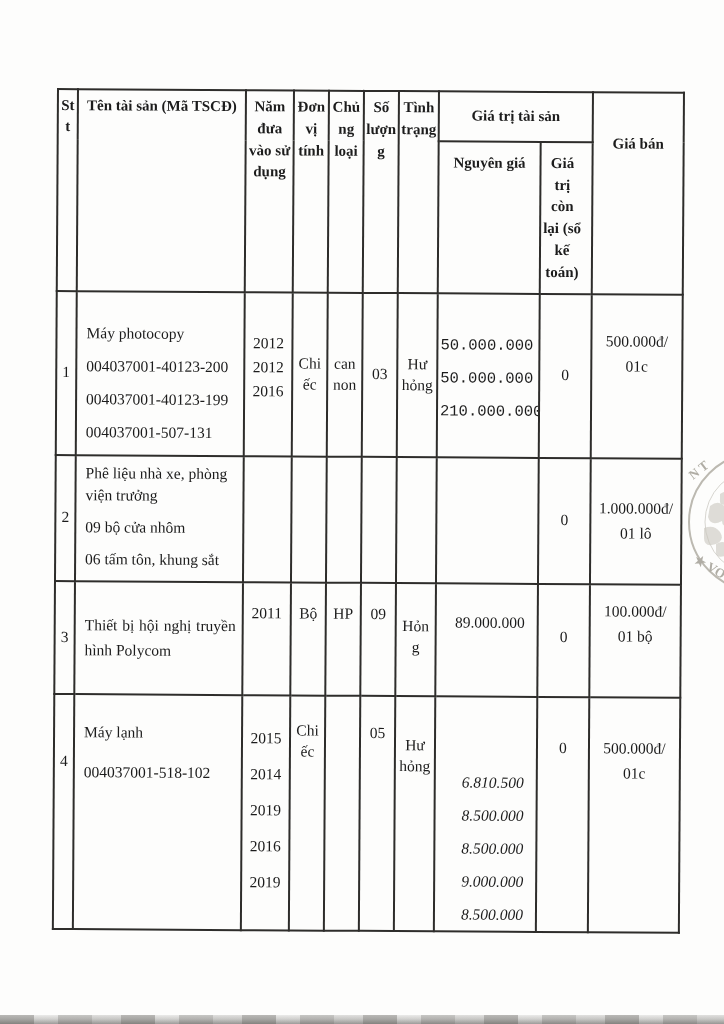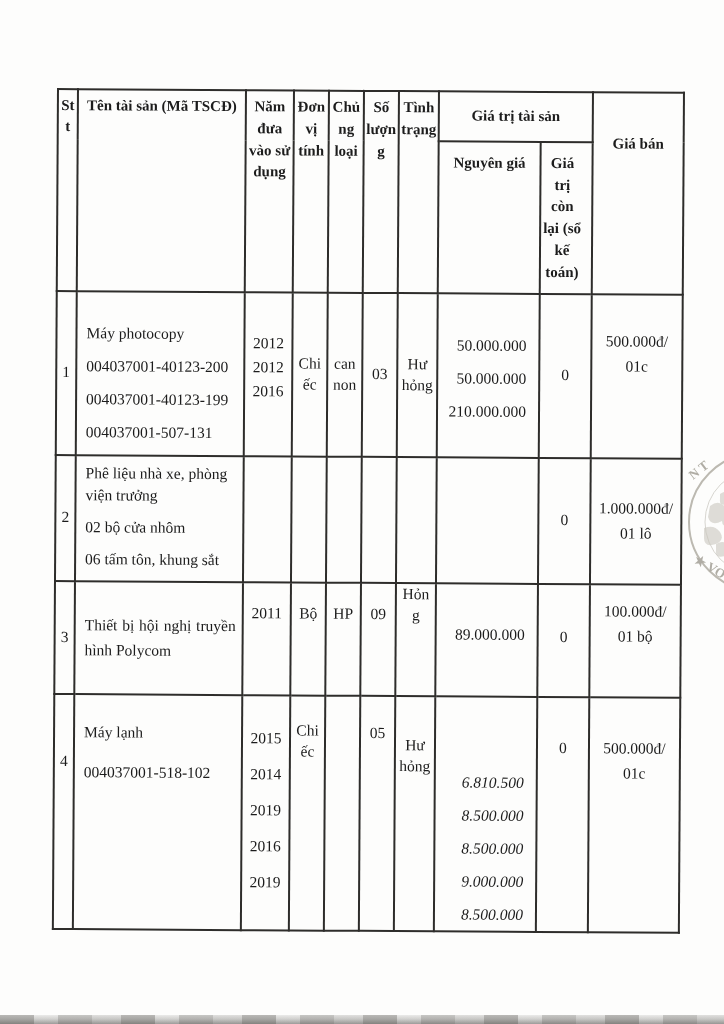--- a/index.html
+++ b/index.html
@@ -39,32 +39,32 @@
   tr.r2 { height:125px; }
   tr.r3 { height:113px; }
   tr.r4 { height:232px; }
 
   
   .r1 .c-name { vertical-align:top; padding-top:30px; }
   .r1 .c-name .line { margin-bottom:12px; line-height:21px; }
   .r1 .c-year { vertical-align:top; padding-top:38px; }
   .r1 .c-year .line { line-height:24px;font-family:Liberation Serif, serif; }
   .r1 .c-cost { vertical-align:top; padding-top:40px; }
-  .r1 .c-cost .line { margin-bottom:11px; line-height:22px; }
+  .r1 .c-cost .line { margin-bottom:11px; line-height:22px;font-family:Liberation Mono, monospace; }
   .r1 .c-price { vertical-align:top; padding-top:34px; }
 
   
   .r2 .c-name { vertical-align:top; padding-top:6px; }
   .r2 .c-name .line { margin-bottom:10px; line-height:22px; }
 
   
   .r3 .c-name .line { text-align:justify; line-height:25px; }
   .r3 .c-year, .r3 .c-unit, .r3 .c-cat, .r3 .c-qty { vertical-align:top; padding-top:20px; }
-  .r3 .c-cond { vertical-align:top; }
-  .r3 .c-cost { vertical-align:top; padding-top:40px; }
+  .r3 .c-cond { vertical-align:top; padding-top:32px; }
+  .r3 .c-cost { vertical-align:top; padding-top:28px; }
   .r3 .c-resid { vertical-align:top; padding-top:42px; }
   .r3 .c-price { vertical-align:top; padding-top:14px; }
 
   
   .r4 .c-stt { vertical-align:top; padding-top:56px; }
   .r4 .c-name { vertical-align:top; padding-top:26px; }
   .r4 .c-name .line { margin-bottom:18px; line-height:22px; }
   .r4 .c-year { vertical-align:top; padding-top:24px; }
   .r4 .c-year .line { line-height:36px;text-align:center; }
   .r4 .c-unit { vertical-align:top; padding-top:24px; }
@@ -149,21 +149,21 @@
               <div class="line">50.000.000</div>
               <div class="line">210.000.000</div>
             </td>
           <td class="c-resid">0</td>
           <td class="c-price">500.000đ/ 01c</td>
         </tr>
         <tr class="r2">
           <td class="c-stt">2</td>
           <td class="c-name">
               <div class="line">Phê liệu nhà xe, phòng viện trưởng</div>
-              <div class="line">02 bộ cửa nhôm</div>
+              <div class="line">09 bộ cửa nhôm</div>
               <div class="line">06 tấm tôn, khung sắt</div>
             </td>
           <td class="c-year"></td>
           <td class="c-unit"></td>
           <td class="c-cat"></td>
           <td class="c-qty"></td>
           <td class="c-cond"></td>
           <td class="c-cost"></td>
           <td class="c-resid">0</td>
           <td class="c-price">1.000.000đ/ 01 lô</td>

